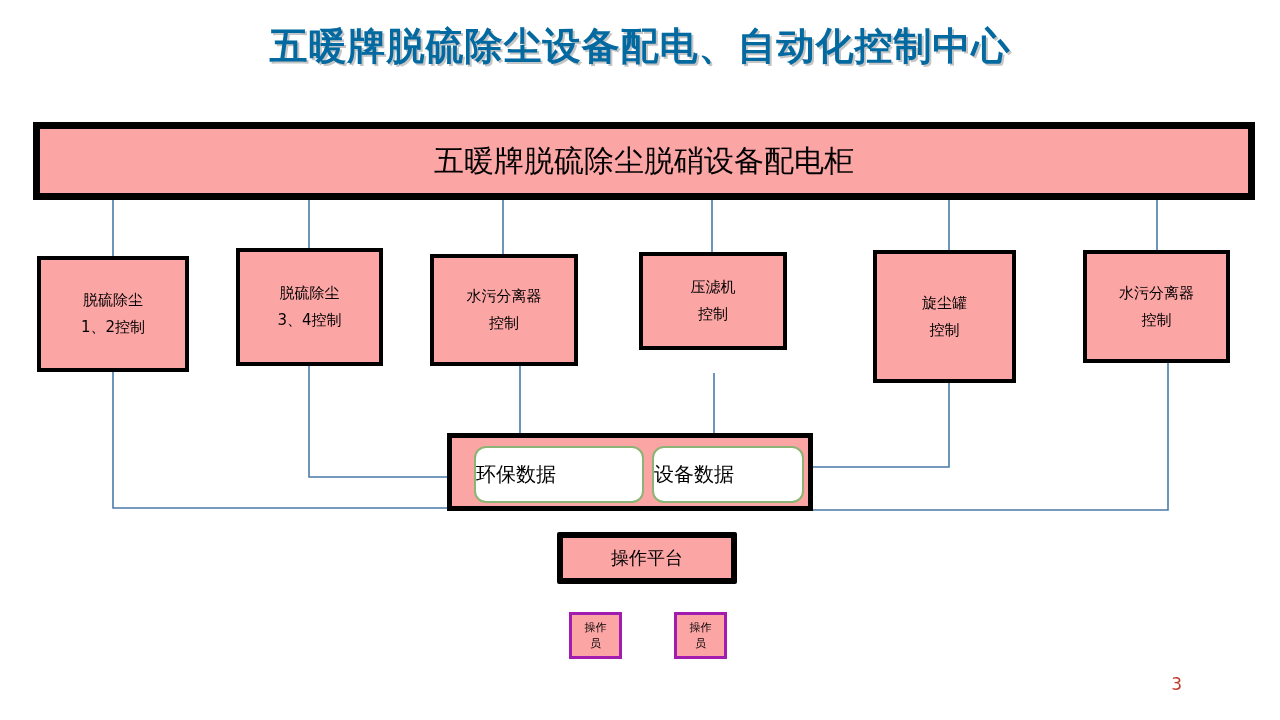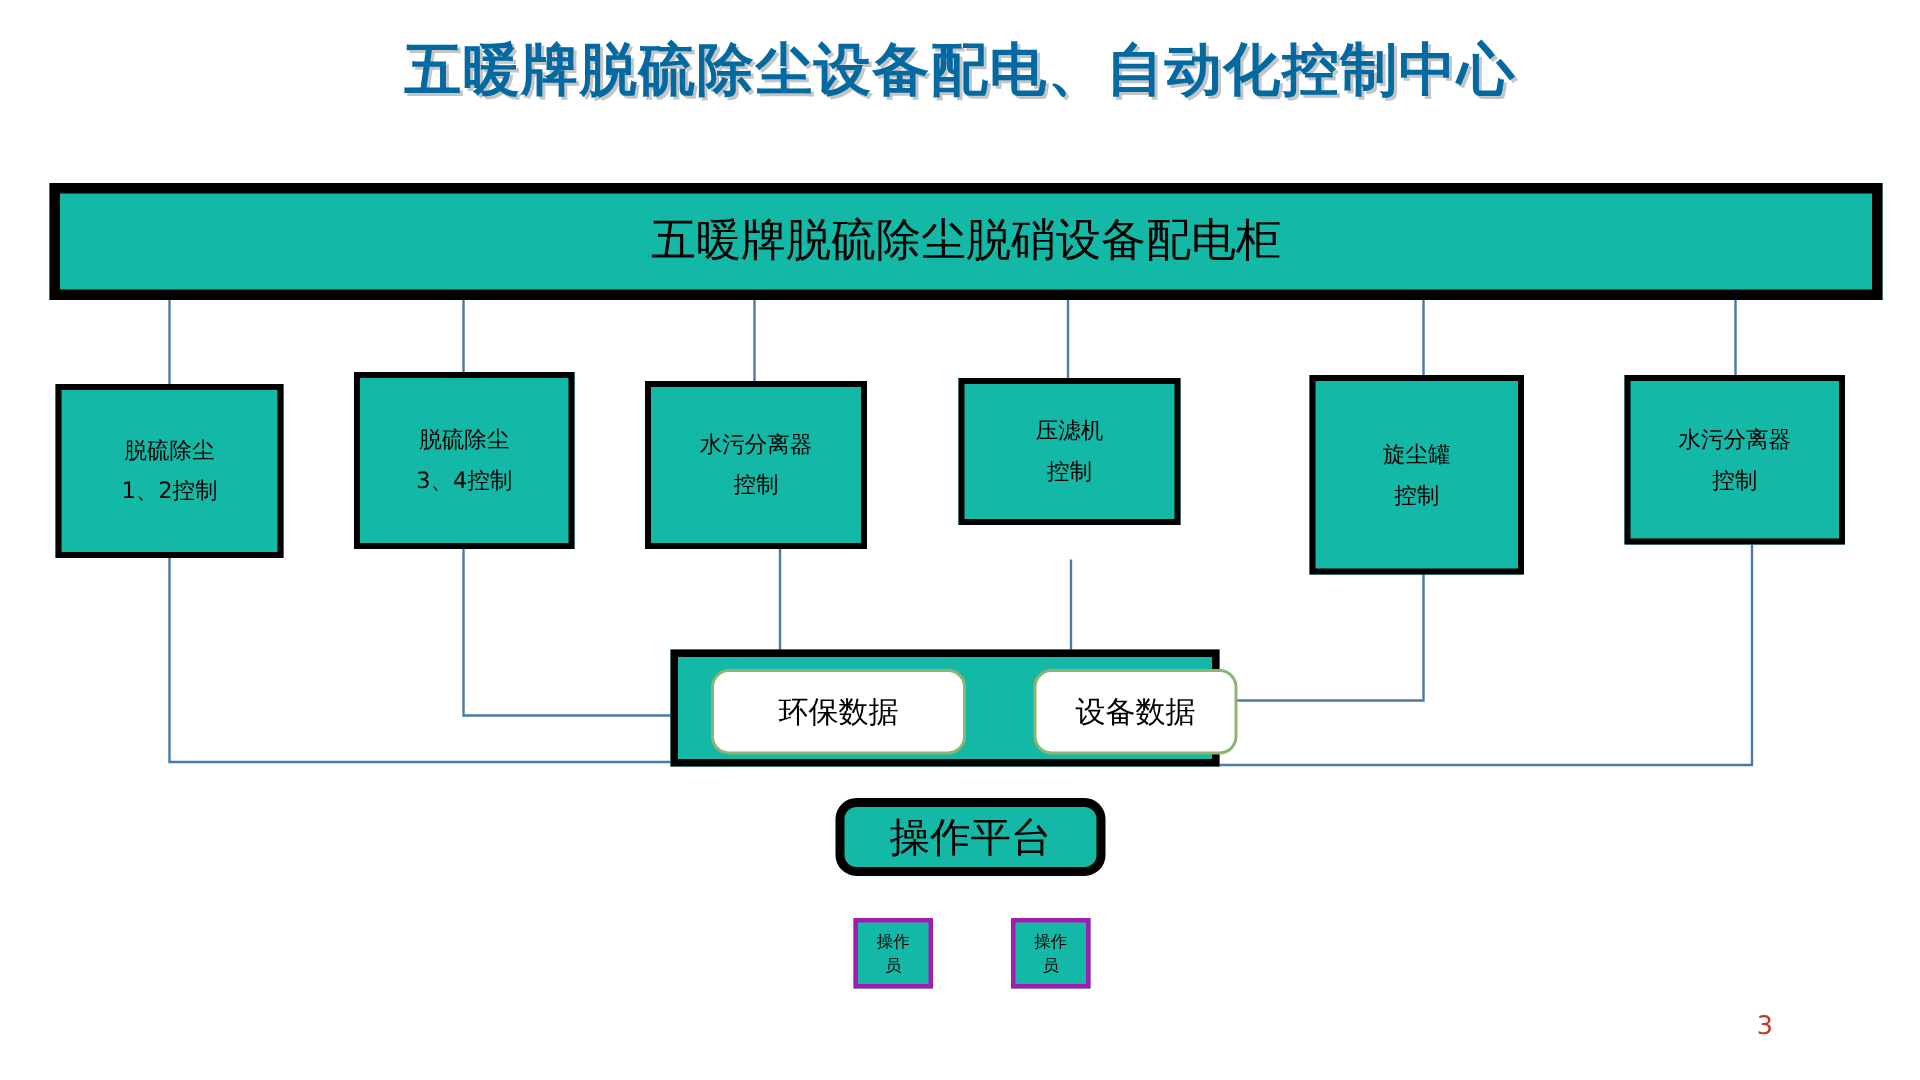--- a/index.html
+++ b/index.html
@@ -47,21 +47,21 @@
   #connectors line, #connectors polyline {
     stroke: #4a7aa8;
     stroke-width: 1.6;
     fill: none;
   }
 
   
   .node {
     position: absolute;
     box-sizing: border-box;
-    background: #14b8a6;
+    background: #fca5a5;
     color: #000000;
     display: flex;
     align-items: center;
     justify-content: center;
     text-align: center;
   }
 
   .header-box {
     border: 7px solid #000000;
     font-size: 30px;
@@ -80,29 +80,29 @@
   }
 
   .data-chip {
     position: absolute;
     box-sizing: border-box;
     border: 2px solid #8cb474;
     border-radius: 12px;
     background: #ffffff;
     display: flex;
     align-items: center;
-    justify-content: center;
+    justify-content: flex-start;
     font-size: 20px;
     color: #000000;
   }
 
   .platform-box {
     border: 6px solid #000000;
-    border-radius: 14px;
-    font-size: 27px;
+    border-radius: 2px;
+    font-size: 18px;
   }
 
   .operator-box {
     border: 3px solid #a21caf;
     font-size: 11px;
     line-height: 16px;
   }
 
   .node-label {
     display: block;
@@ -180,21 +180,21 @@
     <span class="node-label">水污分离器
 控制</span>
   </div>
 
   <div class="node data-frame" style="left:447px; top:433px; width:366px; height:78px;">
 
     <div class="data-chip" style="left:22px; top:8px; width:170px; height:57px;">
       <span class="node-label">环保数据</span>
     </div>
 
-    <div class="data-chip" style="left:200px; top:8px; width:136px; height:57px;margin-left:37px;">
+    <div class="data-chip" style="left:200px; top:8px; width:152px; height:57px;">
       <span class="node-label">设备数据</span>
     </div>
   </div>
 
   <div class="node platform-box" style="left:557px; top:532px; width:180px; height:52px;">
     <span class="node-label">操作平台</span>
   </div>
 
   <div class="node operator-box" style="left:569px; top:612px; width:53px; height:47px;">
     <span class="node-label">操作

